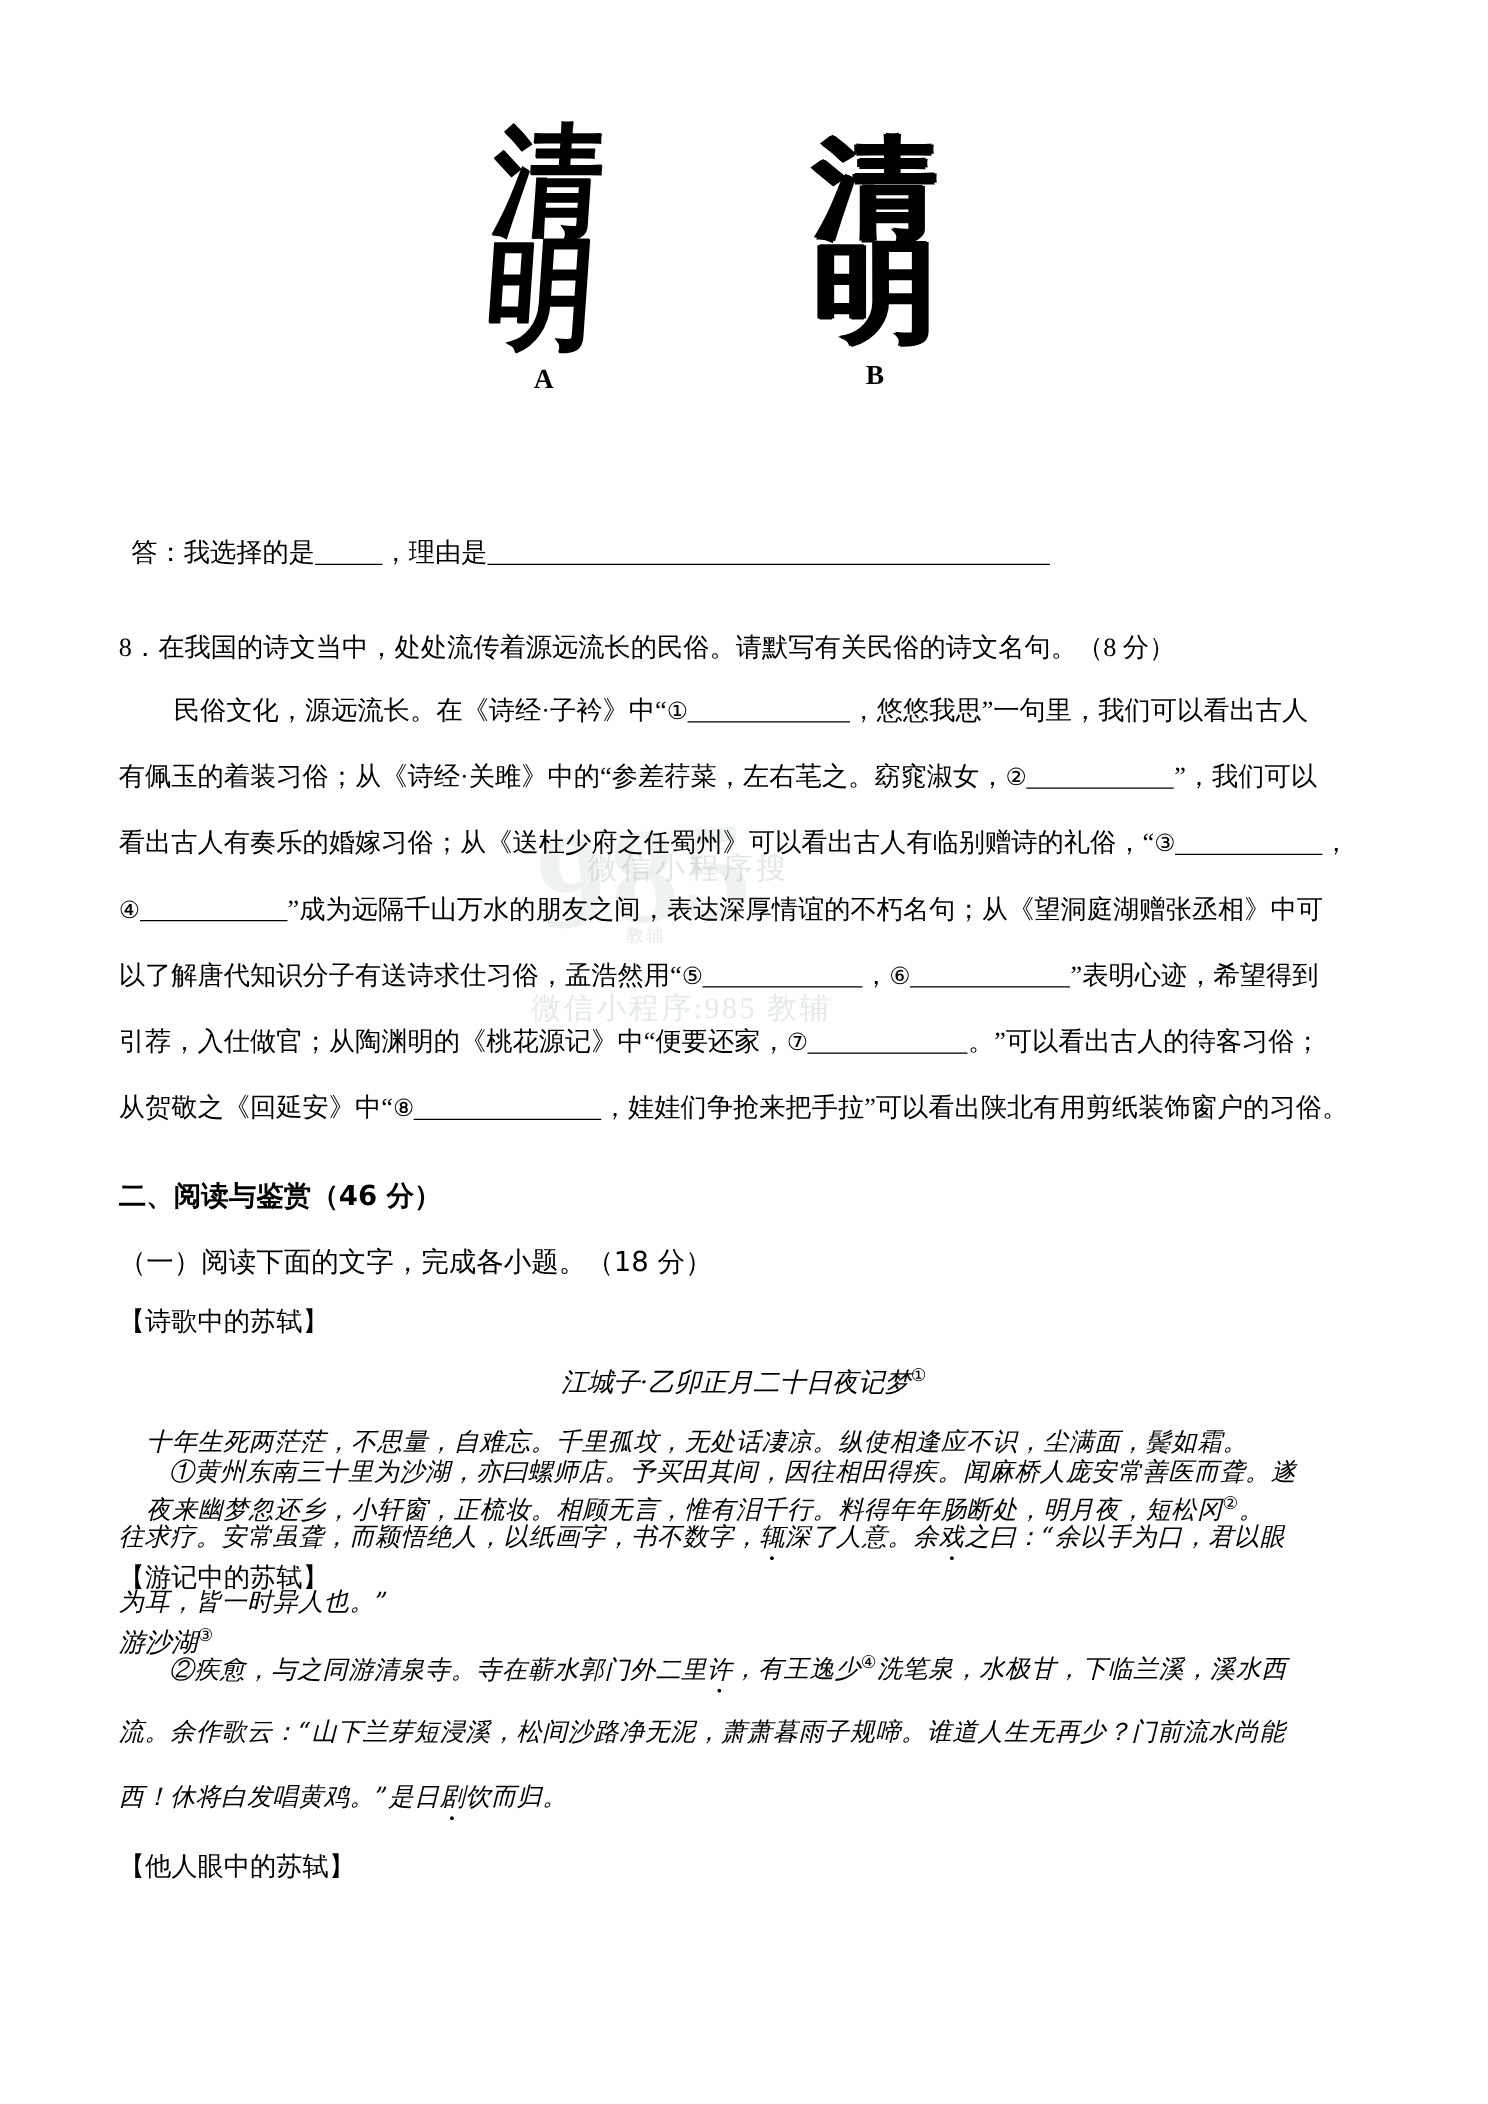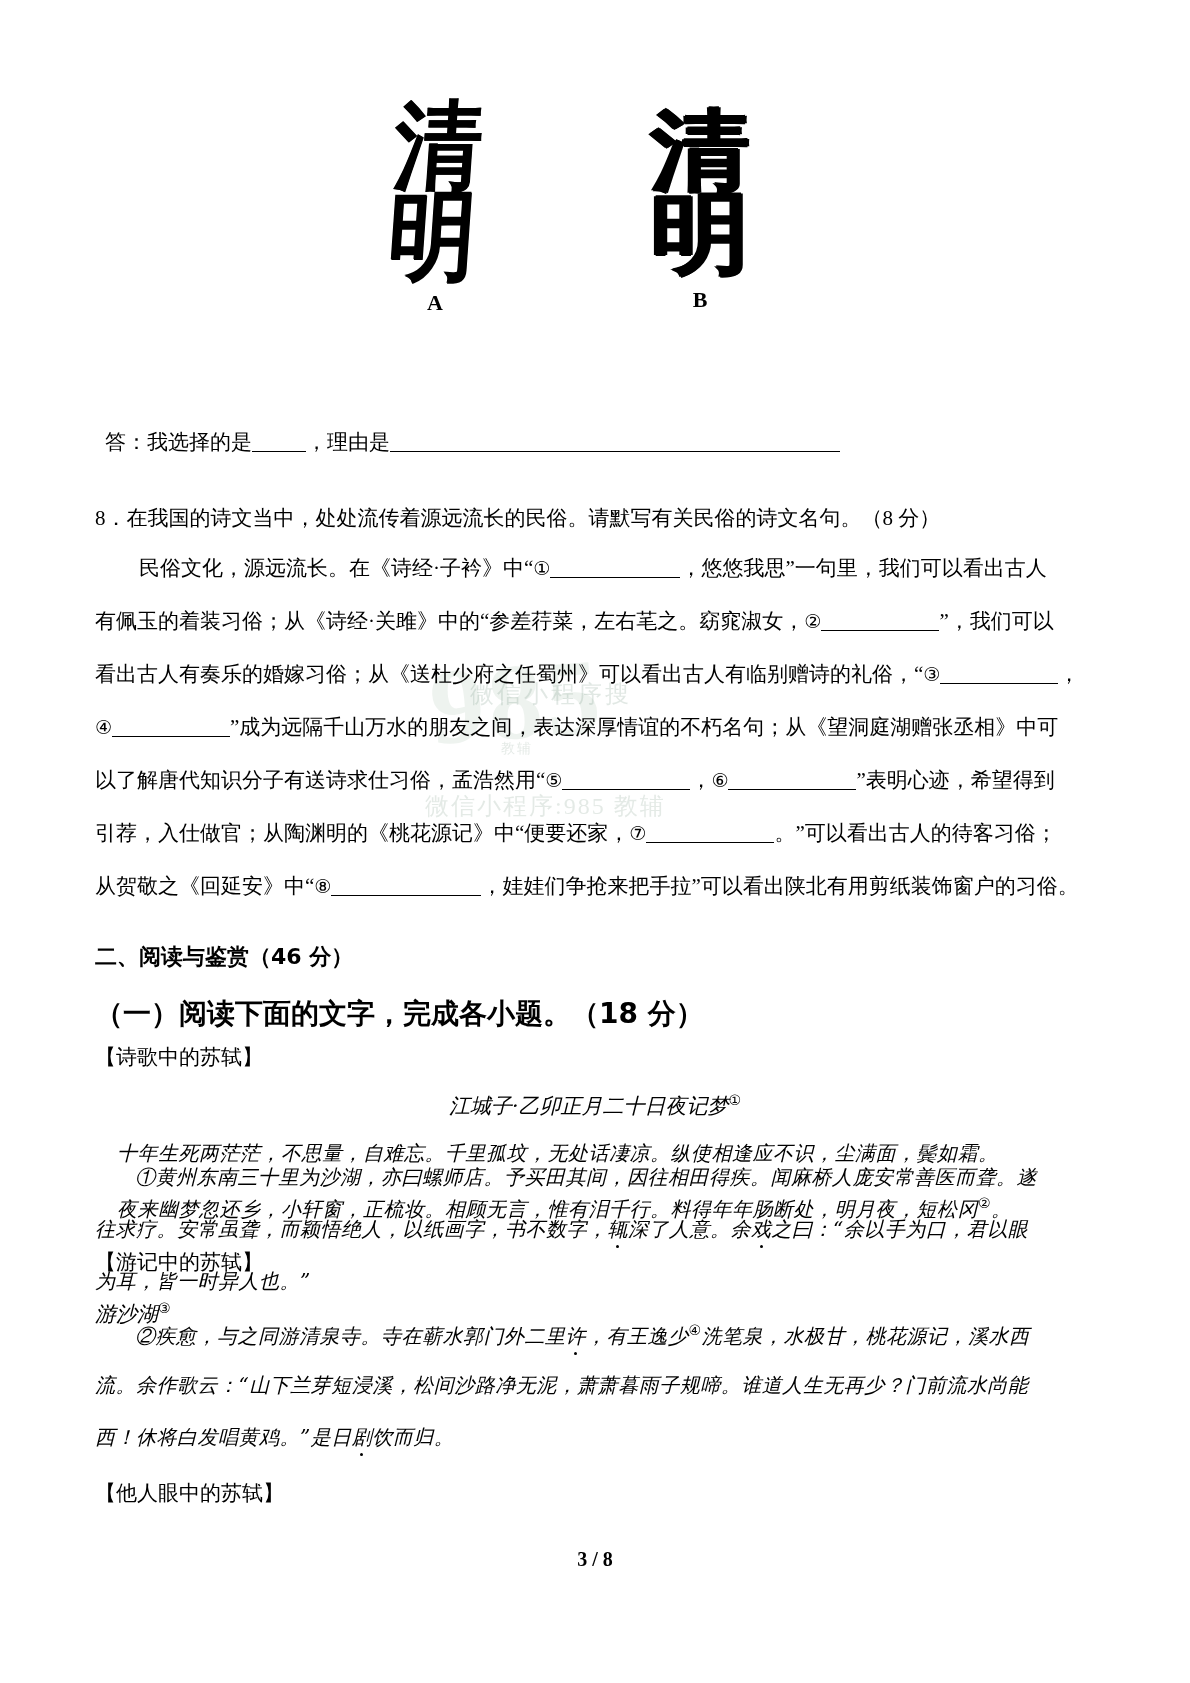--- a/index.html
+++ b/index.html
@@ -172,22 +172,22 @@
     z-index: 3;
   }
 
   .sec-head {
     font-family: "DejaVu Sans", "Liberation Sans", sans-serif;
     font-size: 22px;
     font-weight: bold;
   }
   .sub-head {
     font-family: "DejaVu Sans", "Liberation Sans", sans-serif;
-    font-size: 28px;
-    font-weight: bold;
+    font-size: 22px;
+    font-weight: normal;
   }
   .bracket-head {
     font-family: "Liberation Serif", "DejaVu Serif", serif;
     font-size: 21px;
   }
   .poem-title {
     font-family: "DejaVu Serif", serif;
     font-style: italic;
     font-size: 21px;
   }
@@ -283,26 +283,25 @@
 
     <div class="ln abs classical" style="left: 0px; top: 1167px;">
       <span style="margin-left:40px;">①黄州东南三十里为沙湖，亦曰螺师店。予买田其间，因往相田得疾。闻麻桥人庞安常善医而聋。遂</span>
     </div>
     <div class="ln abs classical" style="left: 0px; top: 1219px;">
       <span>往求疗。安常虽聋，而颖悟绝人，以纸画字，书不数字，</span><span class="dotted">辄</span><span>深了人意。余</span><span class="dotted">戏</span><span>之曰：“余以手为口，君以眼</span>
     </div>
     <div class="ln abs classical" style="left: 0px; top: 1271px;">为耳，皆一时异人也。”</div>
 
     <div class="ln abs classical" style="left: 0px; top: 1323px;">
-      <span style="margin-left:40px;text-align:right;">②疾愈，与之同游清泉寺。寺在蕲水郭门外二里</span><span class="dotted">许</span><span>，有王逸少</span><span class="sup">④</span><span>洗笔泉，水极甘，桃花源记，溪水西</span>
+      <span style="margin-left:40px;text-align:right;">②疾愈，与之同游清泉寺。寺在蕲水郭门外二里</span><span class="dotted">许</span><span>，有王逸少</span><span class="sup">④</span><span>洗笔泉，水极甘，下临兰溪，溪水西</span>
     </div>
     <div class="ln abs classical" style="left: 0px; top: 1375px;">流。余作歌云：“山下兰芽短浸溪，松间沙路净无泥，萧萧暮雨子规啼。谁道人生无再少？门前流水尚能</div>
     <div class="ln abs classical" style="left: 0px; top: 1427px;">
       <span>西！休将白发唱黄鸡。”是日</span><span class="dotted">剧</span><span>饮而归。</span>
     </div>
 
     <div class="abs bracket-head" style="left: 0px; top: 1479px;">【他人眼中的苏轼】</div>
 
   </div>
 
-  <div class="footer">3 / 8</div>
 
 </div>
 
 </body></html>

